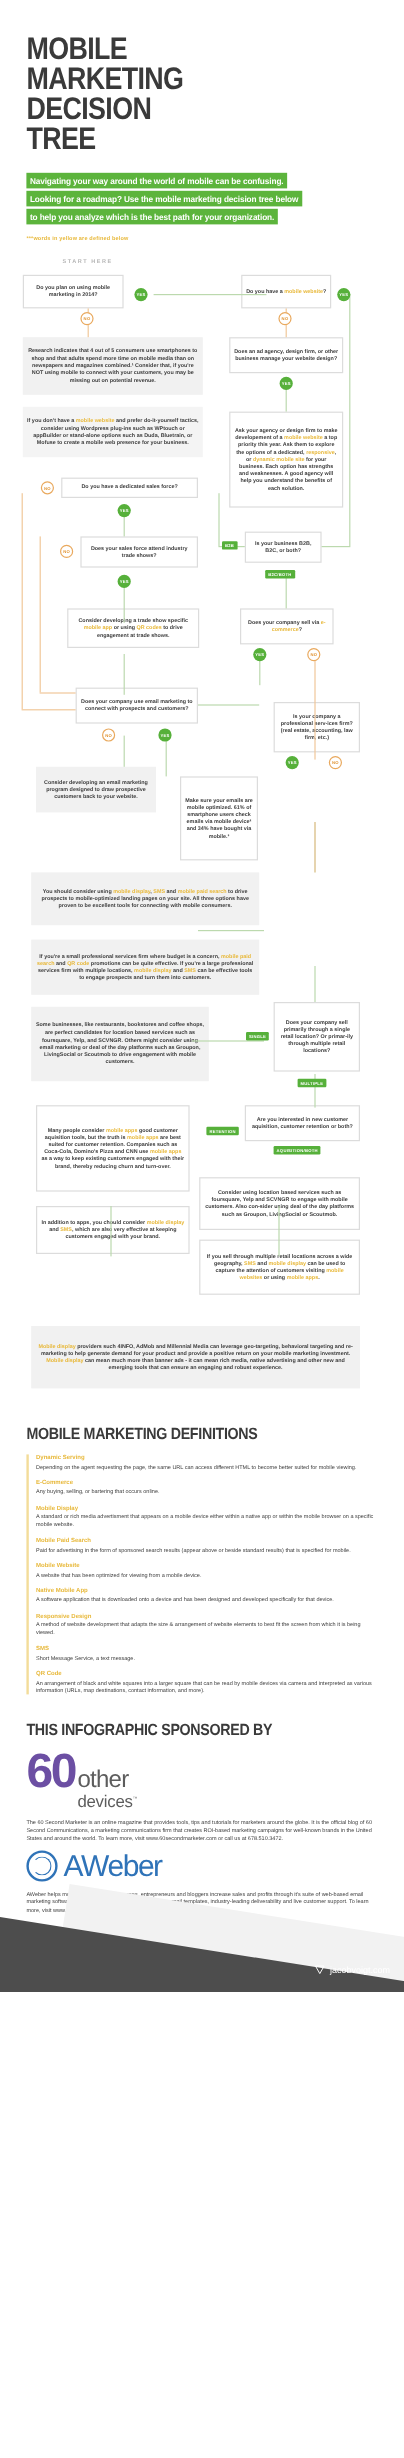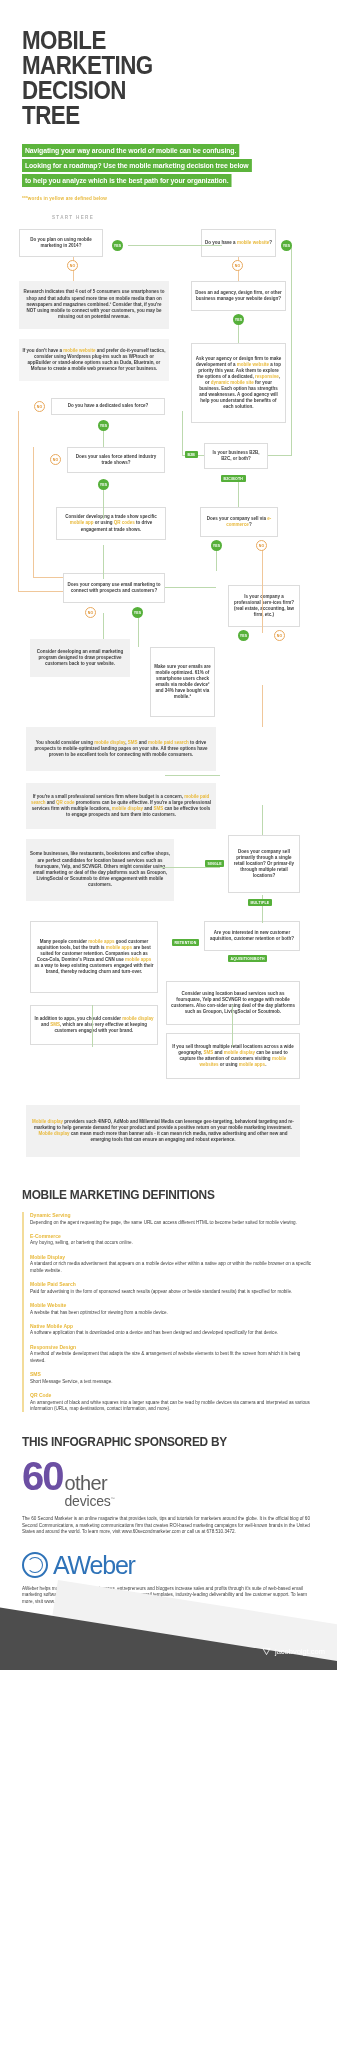--- a/index.html
+++ b/index.html
@@ -117,21 +117,21 @@
   .logo60 .sixty {
     font-size: 40px; font-weight: bold; color: #6c4fa3; line-height: 30px;
     letter-spacing: -2px;
   }
   .logo60 .words { margin-left: 2px; }
   .logo60 .w1 { font-size: 20px; color: #5d5d5d; line-height: 17px; letter-spacing: -0.6px; }
   .logo60 .w2 { font-size: 14px; color: #5d5d5d; line-height: 13px; letter-spacing: -0.2px; }
   .logo60 .tm { font-size: 4px; color: #7a7a7a; vertical-align: super; }
   .spon-body { margin-top: 8px; font-size: 4.6px; line-height: 6.5px; color: #3f3f3f; }
 
-  .aweber { margin-top: 16px; display: flex; align-items: center; }
+  .aweber { margin-top: 6px; display: flex; align-items: center; }
   .aweber .mark {
     width: 26px; height: 26px; border-radius: 50%;
     border: 2.5px solid #2f73b8; margin-right: 5px; position: relative; overflow: hidden;
   }
   .aweber .mark i {
     position: absolute; border: 1.5px solid #2f73b8; border-radius: 50%;
     left: 3px; top: 3px; right: 3px; bottom: 3px; border-left-color: transparent;
   }
   .aweber .wd { font-size: 25px; color: #2f73b8; letter-spacing: -1.2px; line-height: 24px; }
 

